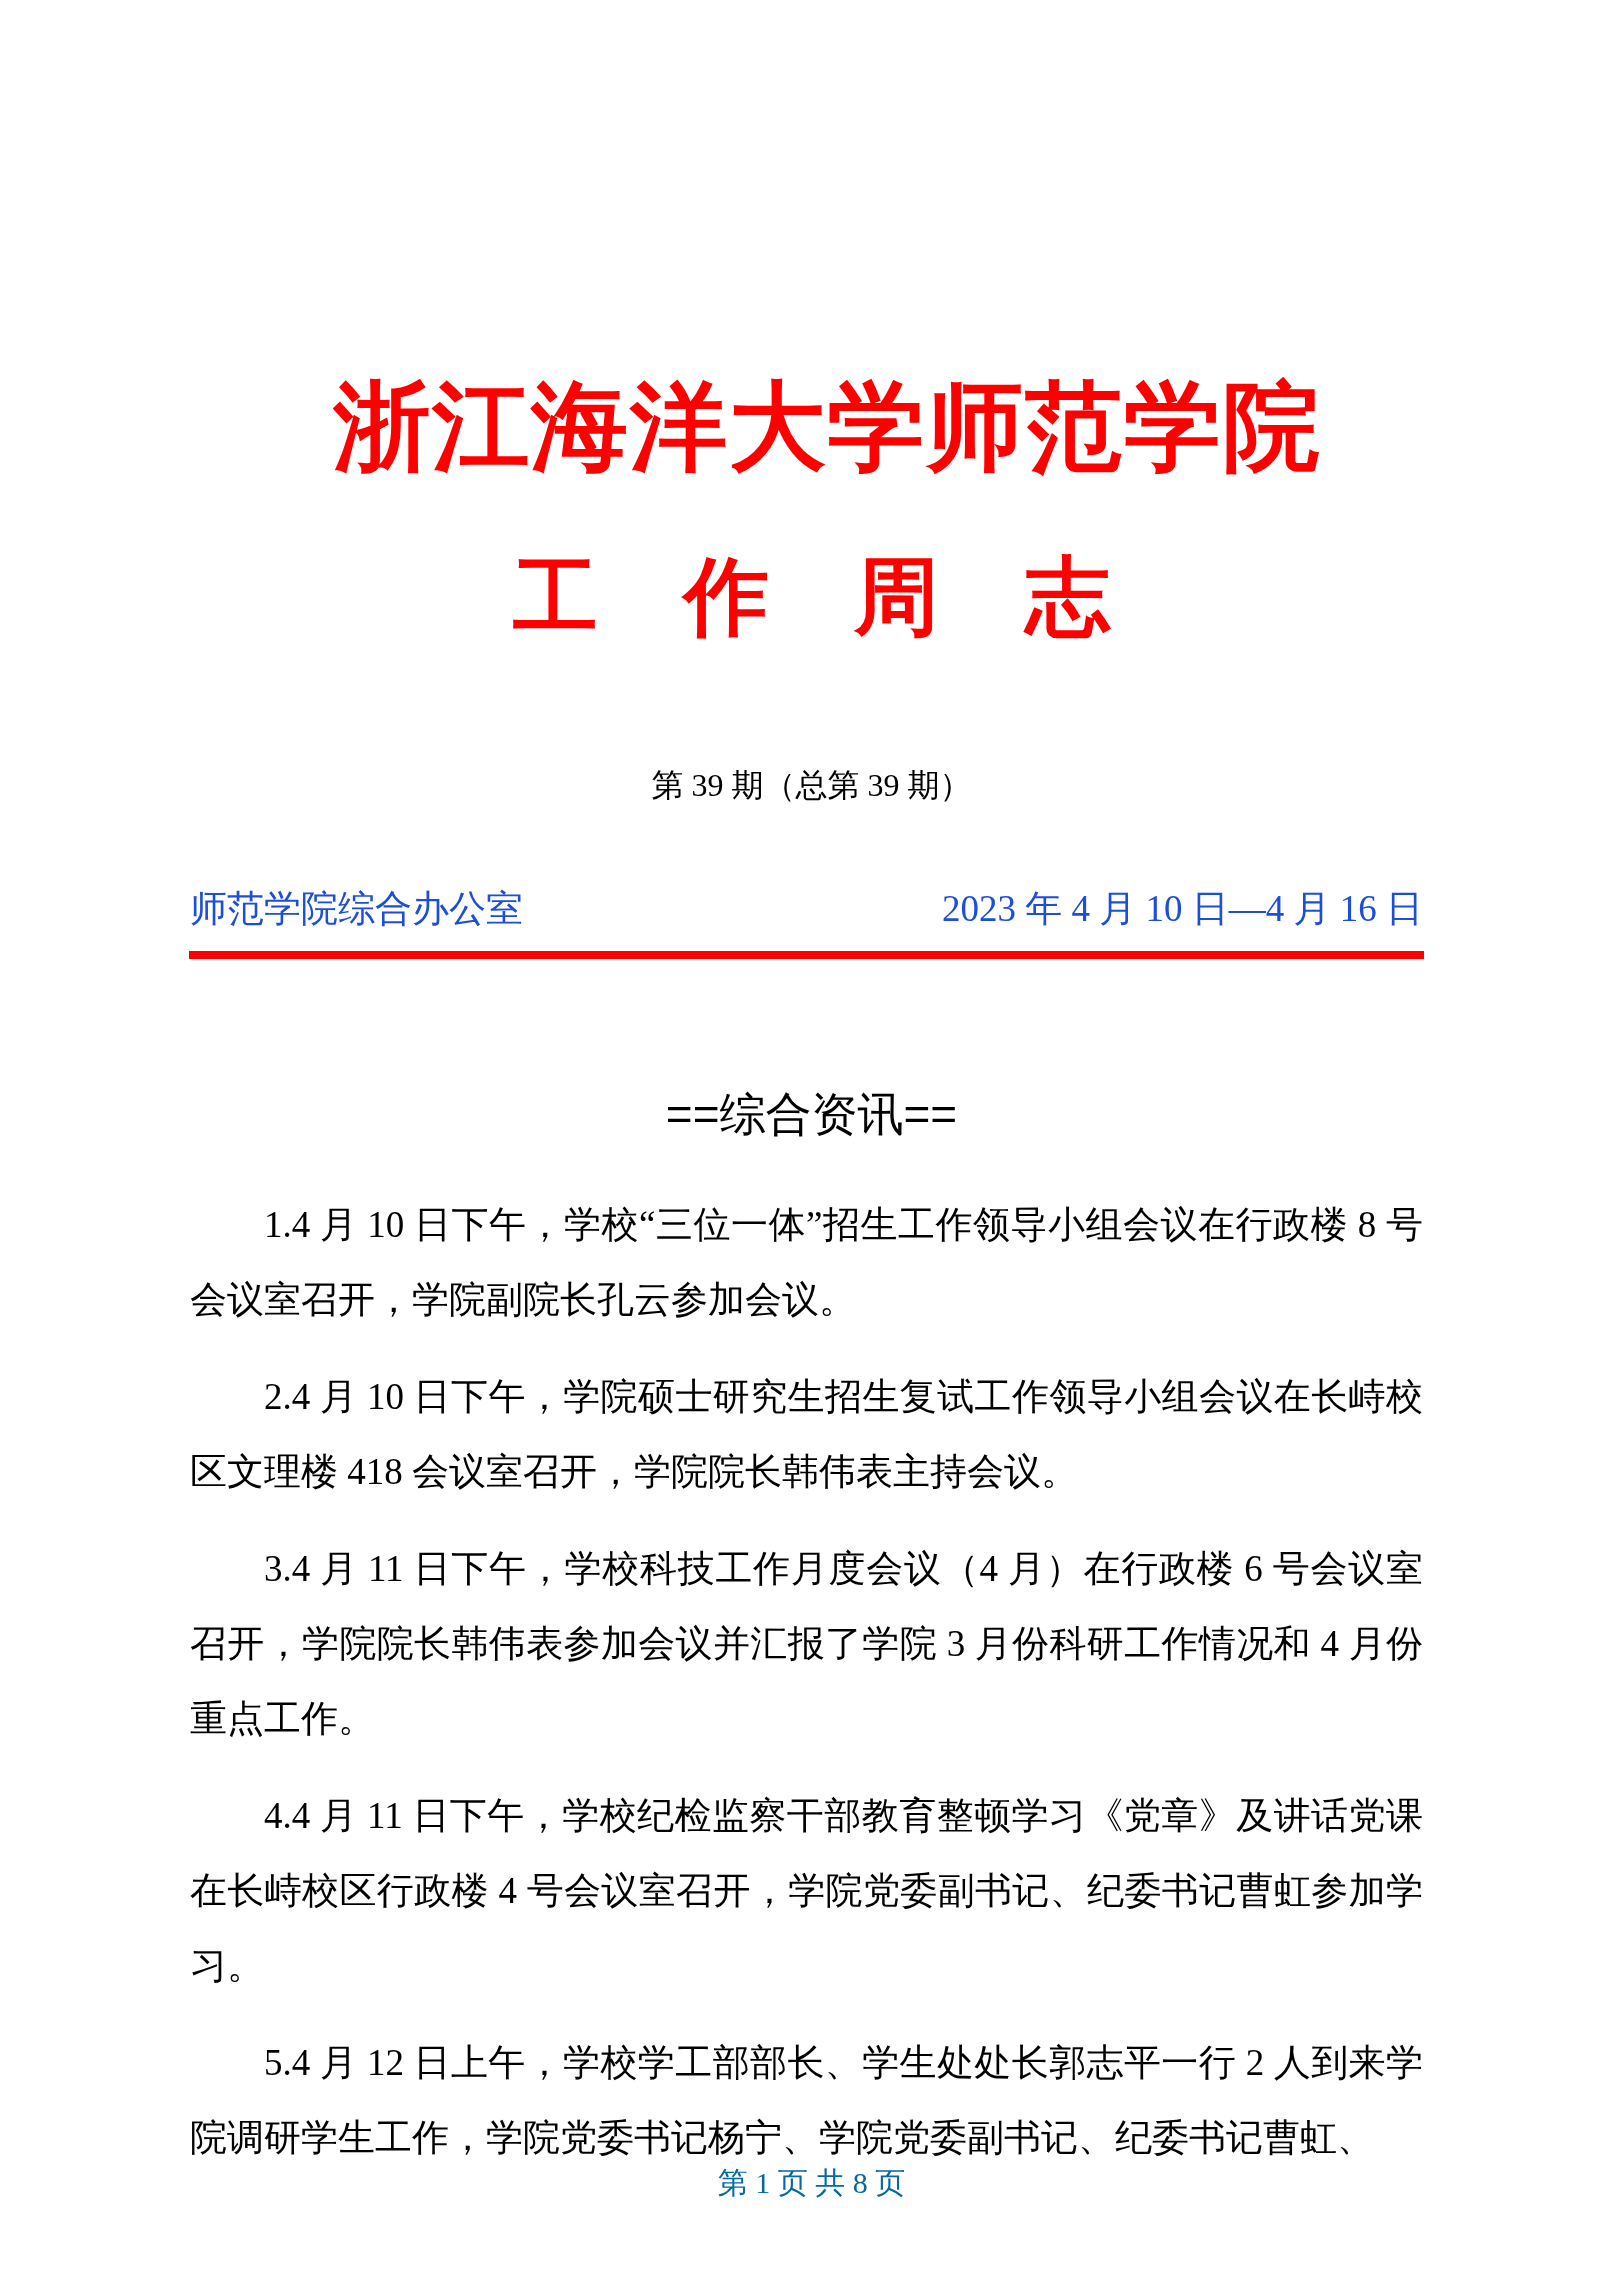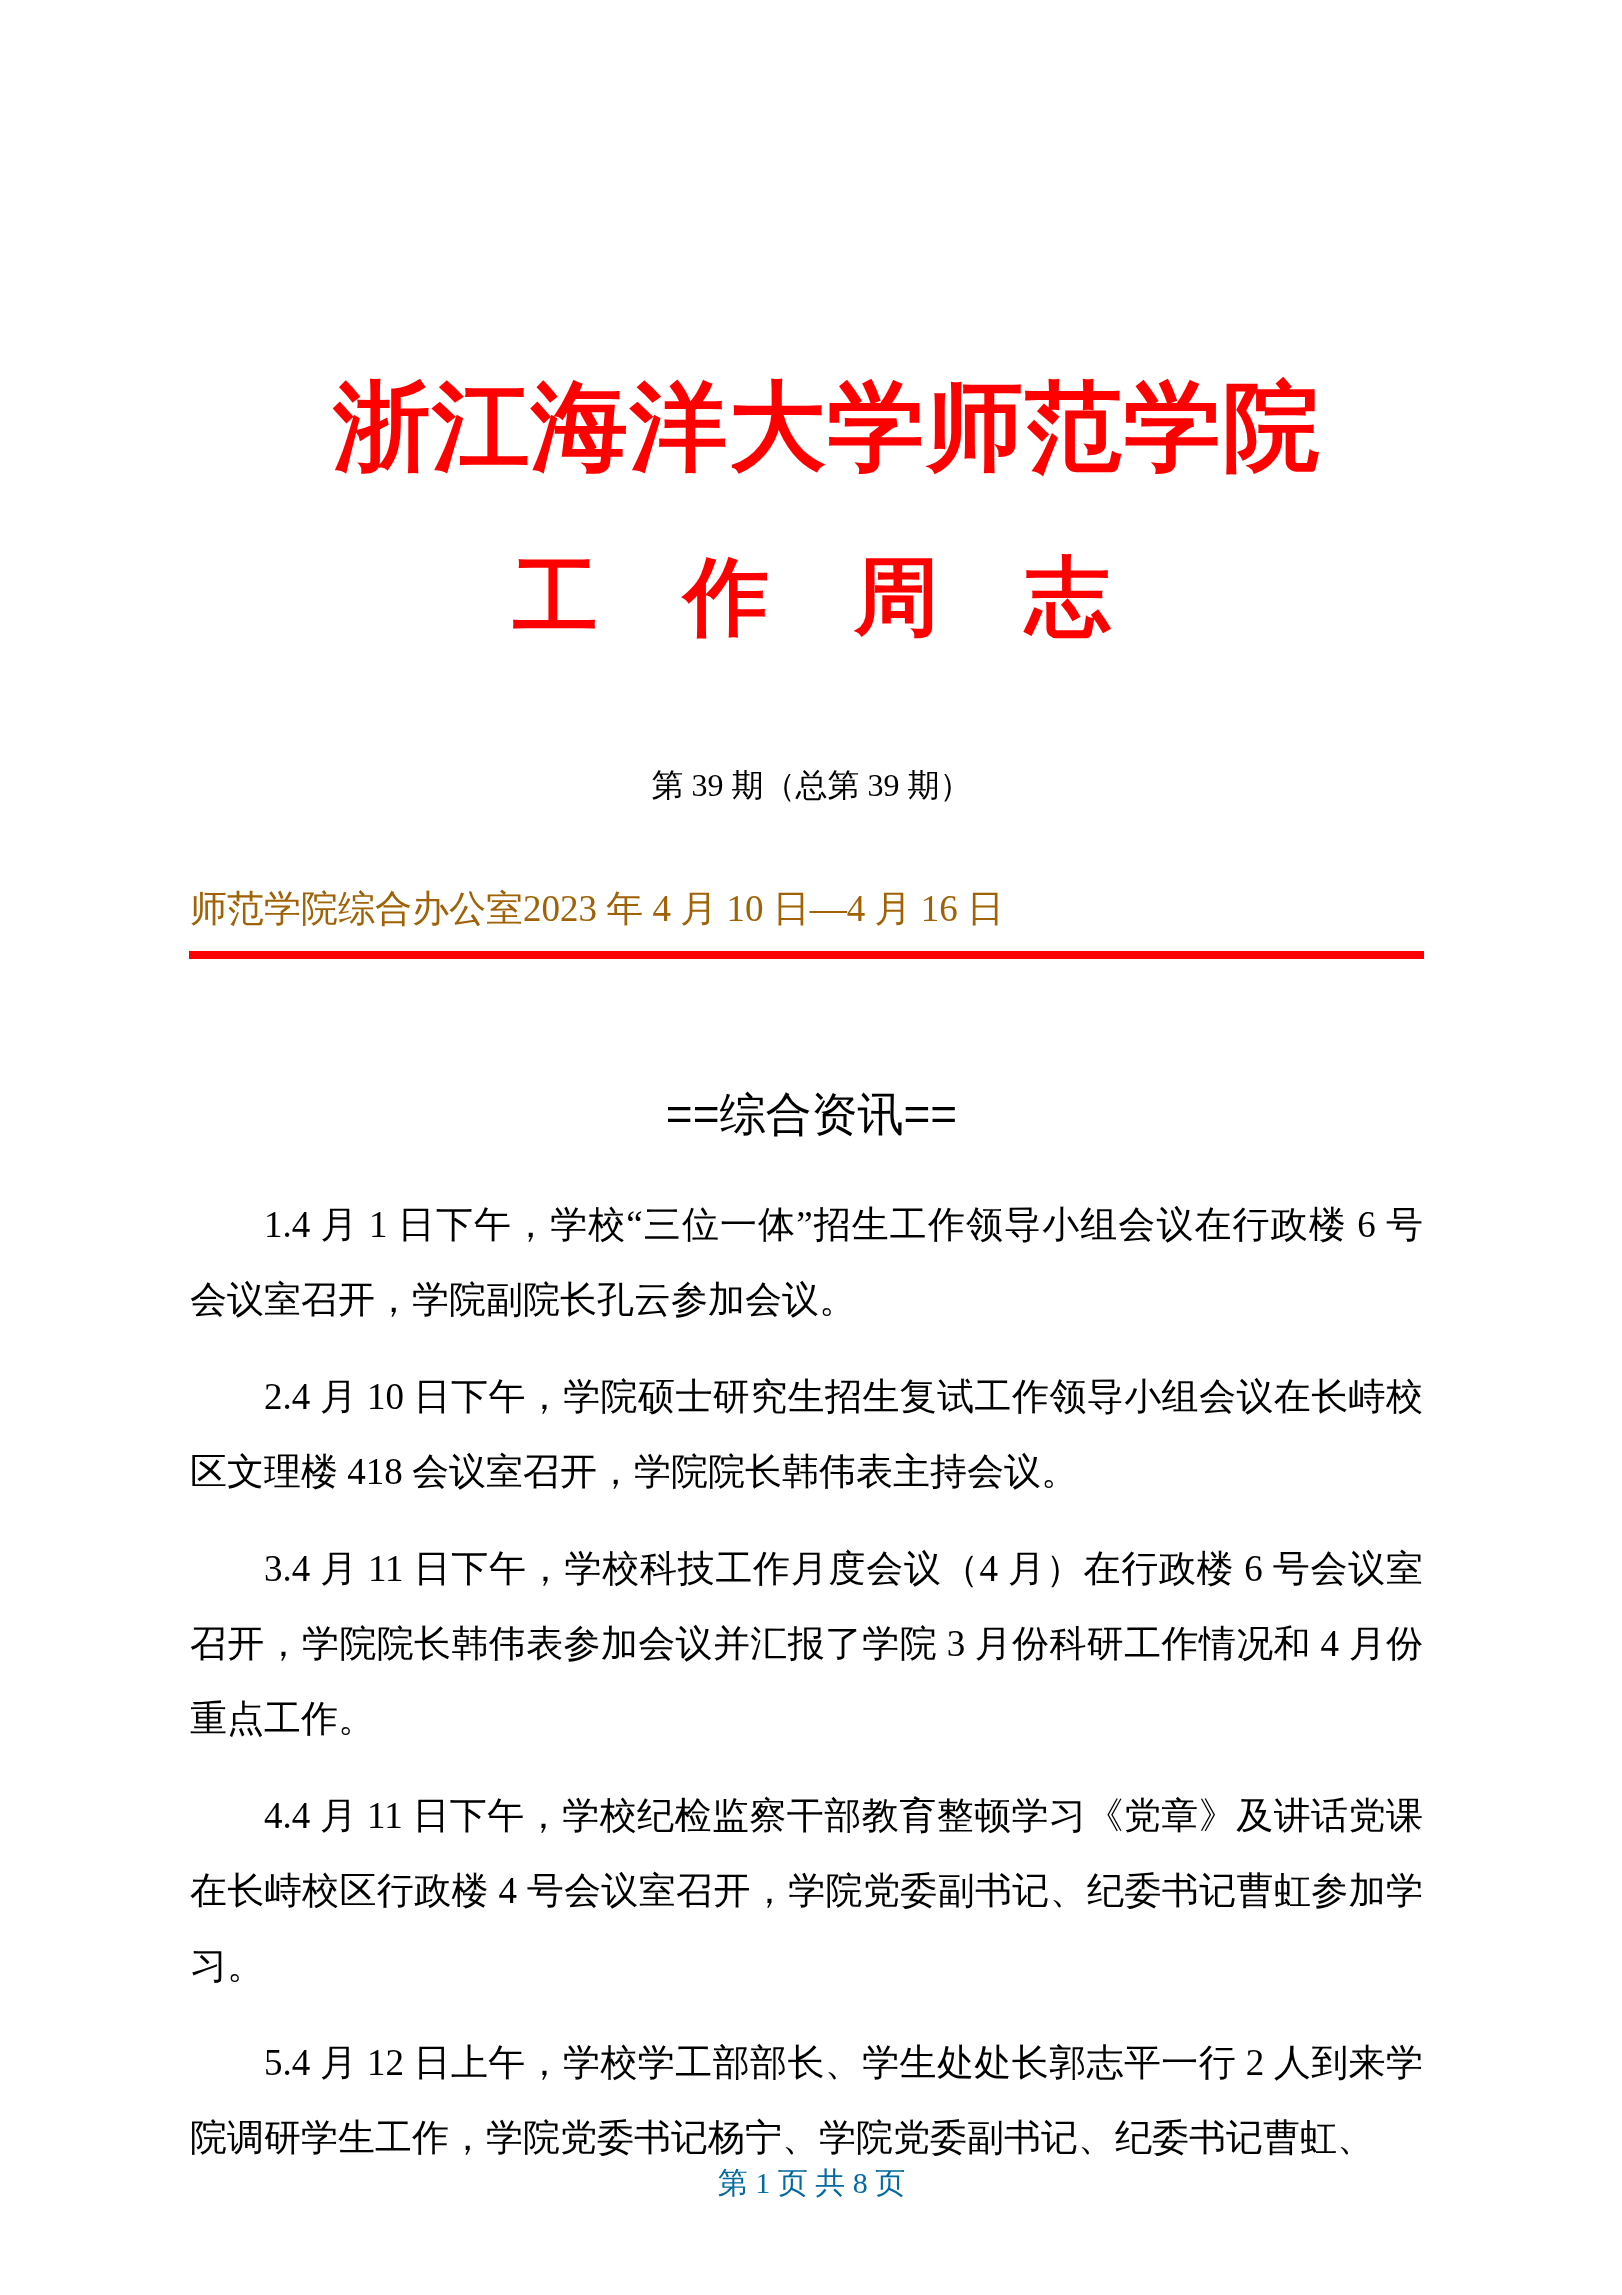--- a/index.html
+++ b/index.html
@@ -54,25 +54,25 @@
     font-size: 32px;
     line-height: 1.6;
     color: #000000;
   }
   .info-row {
     position: absolute;
     top: 883px;
     left: 190px;
     width: 1233px;
     display: flex;
-    justify-content: flex-start;
+    justify-content: space-between;
     align-items: baseline;
     font-size: 37px;
     line-height: 1.4;
-    color: #a16207;
+    color: #1d4ed8;
   }
   .red-rule {
     position: absolute;
     top: 951px;
     left: 189px;
     width: 1235px;
     height: 8px;
     background: #ff0000;
   }
   .section-heading {
@@ -125,21 +125,21 @@
   <div class="info-row">
     <span>师范学院综合办公室</span>
     <span>2023 年 4 月 10 日—4 月 16 日</span>
   </div>
 
   <div class="red-rule"></div>
 
   <div class="section-heading">==综合资讯==</div>
 
   <div class="body-content">
-    <p>1.4 月 1 日下午，学校“三位一体”招生工作领导小组会议在行政楼 6 号会议室召开，学院副院长孔云参加会议。</p>
+    <p>1.4 月 10 日下午，学校“三位一体”招生工作领导小组会议在行政楼 8 号会议室召开，学院副院长孔云参加会议。</p>
     <p>2.4 月 10 日下午，学院硕士研究生招生复试工作领导小组会议在长峙校区文理楼 418 会议室召开，学院院长韩伟表主持会议。</p>
     <p>3.4 月 11 日下午，学校科技工作月度会议（4 月）在行政楼 6 号会议室召开，学院院长韩伟表参加会议并汇报了学院 3 月份科研工作情况和 4 月份重点工作。</p>
     <p>4.4 月 11 日下午，学校纪检监察干部教育整顿学习《党章》及讲话党课在长峙校区行政楼 4 号会议室召开，学院党委副书记、纪委书记曹虹参加学习。</p>
     <p>5.4 月 12 日上午，学校学工部部长、学生处处长郭志平一行 2 人到来学院调研学生工作，学院党委书记杨宁、学院党委副书记、纪委书记曹虹、</p>
   </div>
 
   <div class="page-footer">第 1 页 共 8 页</div>
 
 </div>
 

